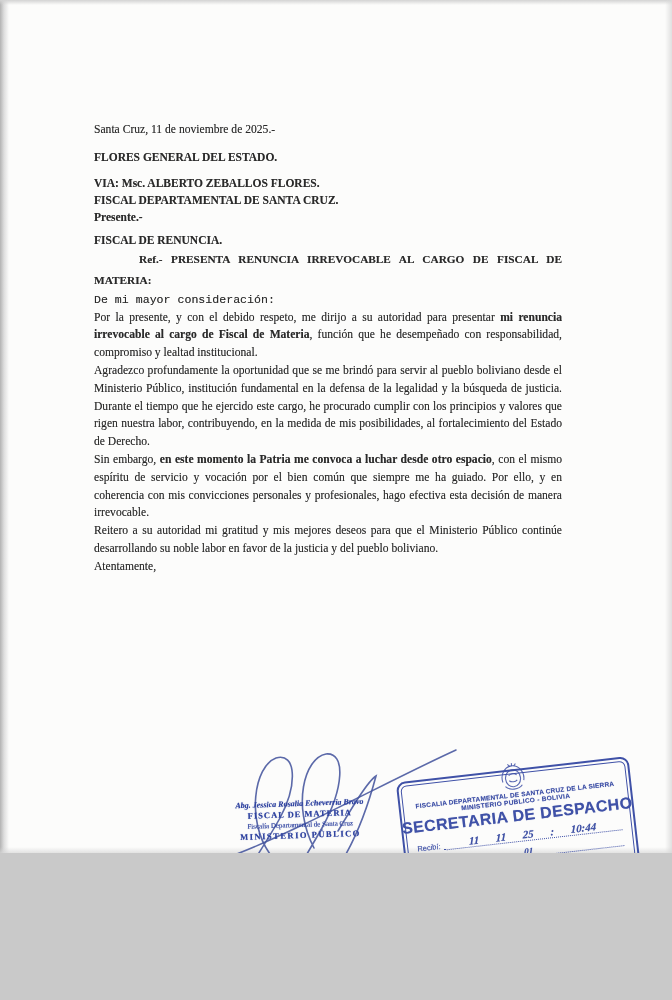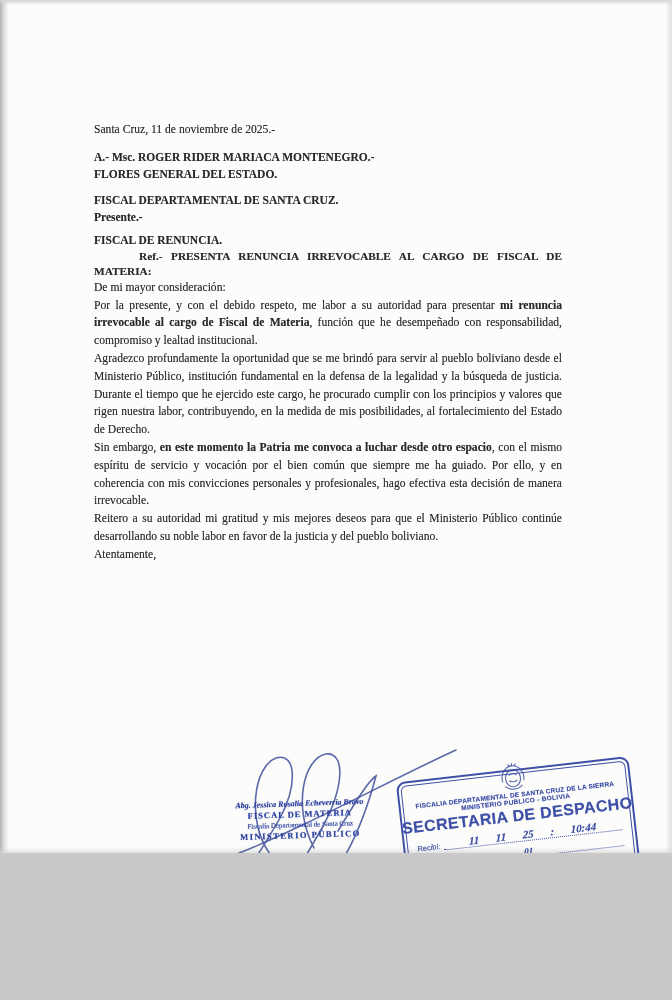--- a/index.html
+++ b/index.html
@@ -21,22 +21,22 @@
     font-size:11.6px;line-height:17.8px;
     text-shadow:0 0 .4px rgba(20,20,20,.4);}
   .letter p{margin:0;}
   .b{font-weight:bold;}
   .j{text-align:justify;}
   .hdr{font-weight:bold;font-size:11.5px;line-height:17px;}
   .salutation{margin-top:25px;}
   .addr{margin-top:10px;}
   .via{margin-top:9px;}
   .from{margin-top:6px;}
-  .ref{margin-top:13px;font-weight:bold;font-size:11.3px;line-height:15px;text-indent:45px;}
-  .greeting{margin-top:8px;}
+  .ref{margin-top:13px;font-weight:bold;font-size:11.3px;line-height:21px;text-indent:45px;}
+  .greeting{margin-top:8px;font-family:Liberation Mono, monospace;}
   .p1{margin-top:10px;} .p2{margin-top:6px;} .p3{margin-top:5px;}
   .p4{margin-top:7px;} .p5{margin-top:11px;}
   .closing{margin-top:16px;}
 
   
   :root{ --stamp-blue:#2f43a0; --sig-blue:#44549d; }
   .signature-svg{position:absolute;left:218px;top:736px;}
   .sig-stroke{fill:none;stroke:var(--sig-blue);stroke-width:1.6;
     stroke-linecap:round;opacity:.88;}
 
@@ -89,38 +89,38 @@
   <div class="edge-left"></div>
   <div class="edge-top"></div>
   <div class="edge-right"></div>
   <div class="edge-bottom"></div>
 
   <div class="letter">
     <p class="date">Santa Cruz, 11 de noviembre de 2025.-</p>
 
 
     <div class="addr">
-      <p class="hdr">A.- Msc. ROGER RIDER MARIACA MONTENEGRO.-</p>
       <p class="hdr">FLORES GENERAL DEL ESTADO.</p>
     </div>
 
     <div class="via">
+      <p class="hdr">VIA: Msc. ALBERTO ZEBALLOS FLORES.</p>
       <p class="hdr">FISCAL DEPARTAMENTAL DE SANTA CRUZ.</p>
       <p class="hdr">Presente.-</p>
     </div>
 
     <div class="from">
       <p class="hdr">FISCAL DE RENUNCIA.</p>
     </div>
 
     <p class="ref j">Ref.- PRESENTA RENUNCIA IRREVOCABLE AL CARGO DE FISCAL DE MATERIA:</p>
 
     <p class="greeting">De mi mayor consideración:</p>
 
-    <p class="p1 j"><span>Por la presente, y con el debido respeto, me labor a su autoridad para presentar </span><span class="b">mi renuncia irrevocable al cargo de Fiscal de Materia</span><span>, función que he desempeñado con responsabilidad, compromiso y lealtad institucional.</span></p>
+    <p class="p1 j"><span>Por la presente, y con el debido respeto, me dirijo a su autoridad para presentar </span><span class="b">mi renuncia irrevocable al cargo de Fiscal de Materia</span><span>, función que he desempeñado con responsabilidad, compromiso y lealtad institucional.</span></p>
 
     <p class="p2 j">Agradezco profundamente la oportunidad que se me brindó para servir al pueblo boliviano desde el Ministerio Público, institución fundamental en la defensa de la legalidad y la búsqueda de justicia. Durante el tiempo que he ejercido este cargo, he procurado cumplir con los principios y valores que rigen nuestra labor, contribuyendo, en la medida de mis posibilidades, al fortalecimiento del Estado de Derecho.</p>
 
     <p class="p3 j"><span>Sin embargo, </span><span class="b">en este momento la Patria me convoca a luchar desde otro espacio</span><span>, con el mismo espíritu de servicio y vocación por el bien común que siempre me ha guiado. Por ello, y en coherencia con mis convicciones personales y profesionales, hago efectiva esta decisión de manera irrevocable.</span></p>
 
     <p class="p4 j">Reitero a su autoridad mi gratitud y mis mejores deseos para que el Ministerio Público continúe desarrollando su noble labor en favor de la justicia y del pueblo boliviano.</p>
 
 
     <p class="closing">Atentamente,</p>
   </div>

